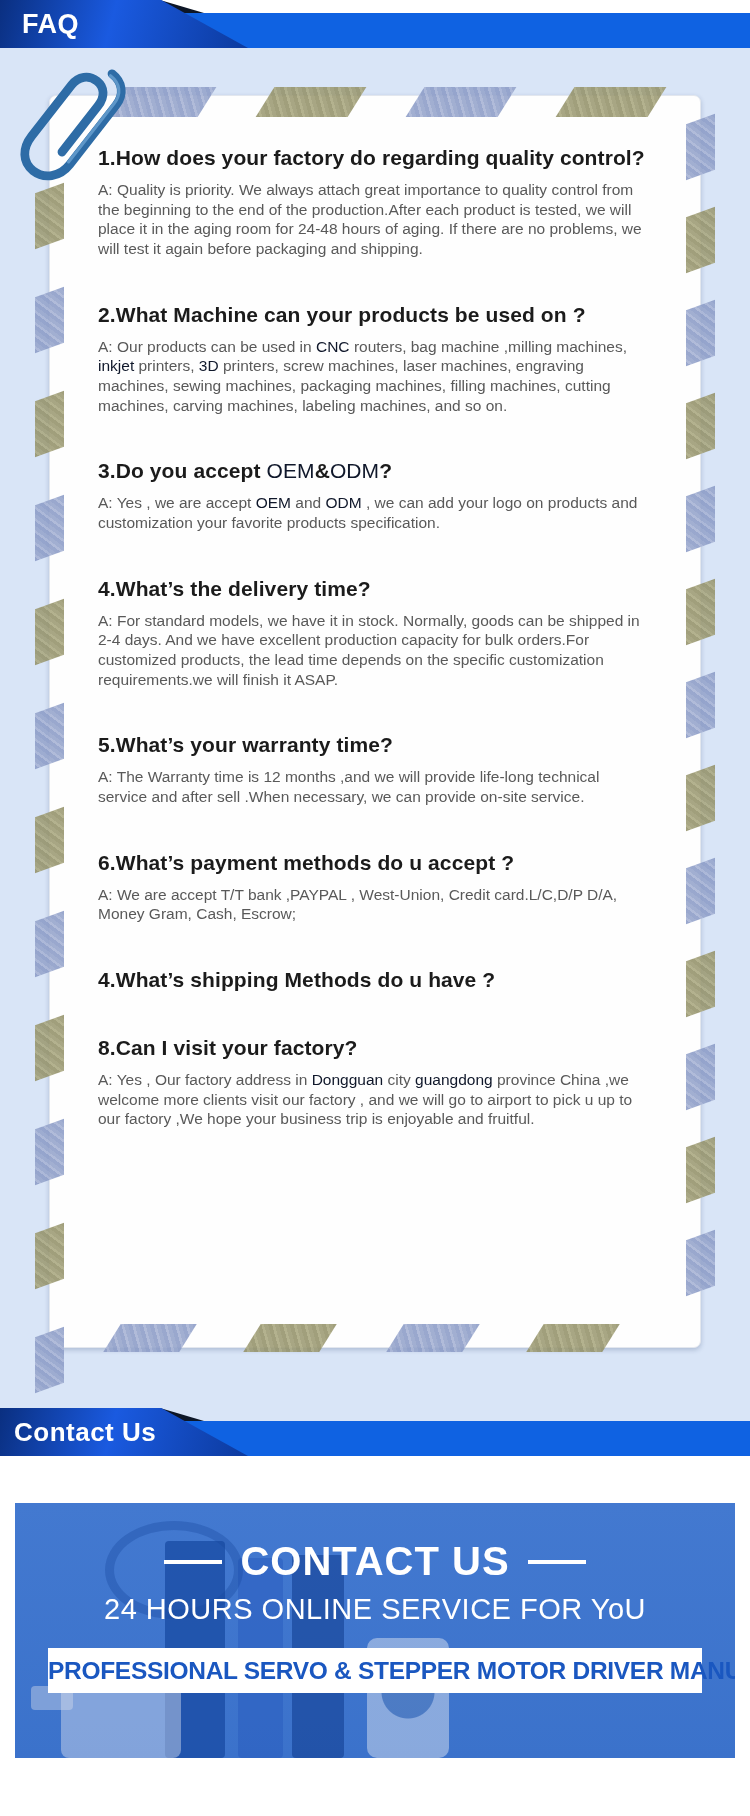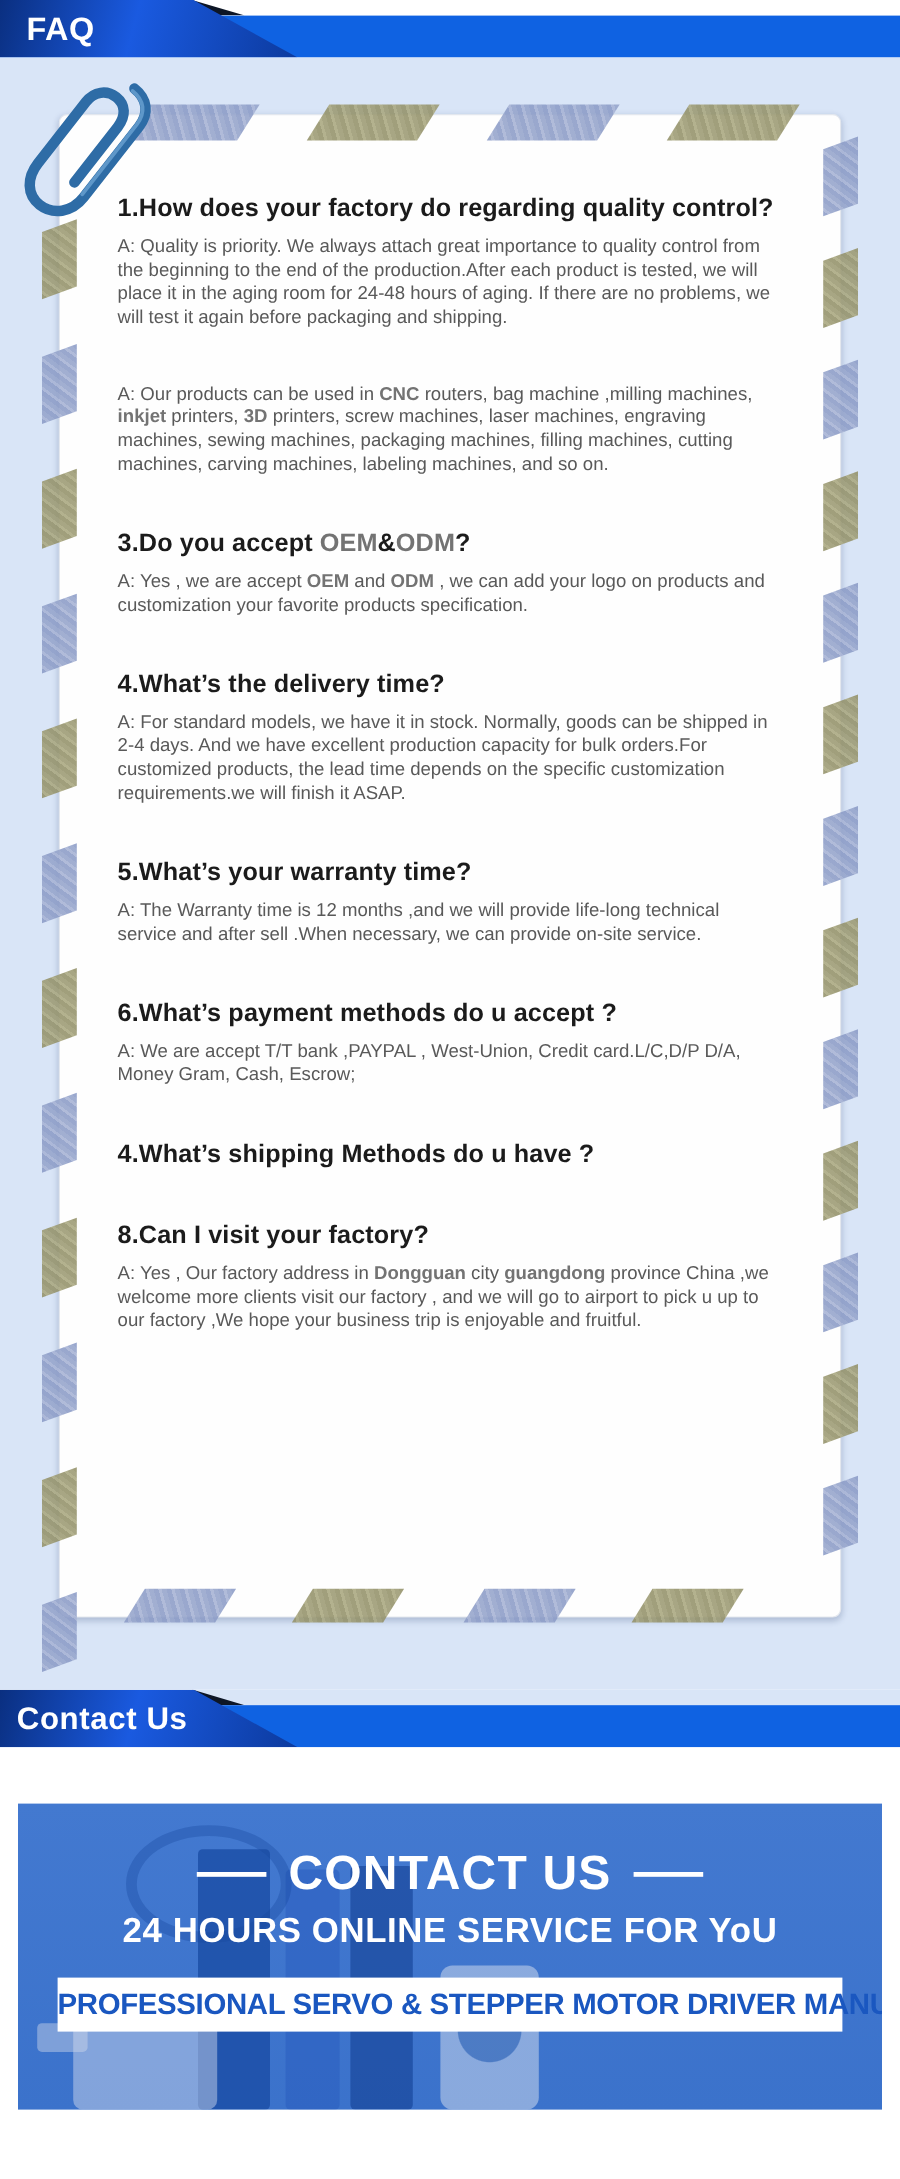--- a/index.html
+++ b/index.html
@@ -29,43 +29,43 @@
   
   .faq-area{width:750px;height:1360px;background:#d9e5f7;overflow:hidden;}
   .card{
     position:relative;box-sizing:border-box;
     width:652px;height:1253px;margin:47px auto 0;
     background:#fefefe;border:1px solid #e3e7ee;border-radius:7px;
     box-shadow:0 2px 5px rgba(20,40,90,.22);
     padding:50px 48px 0;overflow:visible;
   }
   .qa{margin:0 0 44px;}
-  .q{font-size:21px;font-weight:bold;color:#1b1b1b;margin:16px 0 10px;letter-spacing:.1px;}
+  .q{font-size:21px;font-weight:bold;color:#1b1b1b;margin:0 0 10px;letter-spacing:.1px;}
   .a{font-size:15.5px;line-height:1.27;color:#595959;margin:0;}
-  .red{color:#737373;font-weight:bold;}
+  .red{color:#0f172a;font-weight:normal;}
   
   .tape-h{position:absolute;width:92px;height:30px;transform:skewX(-32deg);z-index:3;}
   .tape-v{position:absolute;width:29px;height:56px;transform:skewY(-20deg);z-index:3;}
   .t-blue{background:repeating-linear-gradient(48deg,#8c9cc7 0 3px,#a6b2d4 3px 5px,#95a4cb 5px 8px);opacity:.88;}
   .t-olive{background:repeating-linear-gradient(48deg,#94926a 0 3px,#a9a77f 3px 5px,#9c9a73 5px 8px);opacity:.88;}
   
   .clip{position:absolute;left:-26px;top:-46px;width:96px;height:150px;transform:rotate(38deg);z-index:4;}
   
   .hero-wrap{width:750px;background:#ffffff;padding:47px 0 58px;}
   .hero{
     position:relative;width:720px;height:255px;margin:0 15px;
     background:linear-gradient(180deg,#4379d0 0%,#3b72cb 100%);
     overflow:hidden;text-align:center;color:#fff;
   }
   .sil{position:absolute;z-index:0;}
   .hero-text{position:relative;z-index:1;}
   .hero-title-row{display:flex;align-items:center;justify-content:center;gap:18px;margin-top:36px;}
   .hero-line{width:58px;height:4px;background:#ffffff;}
   .hero-title{font-size:40px;font-weight:bold;letter-spacing:1px;}
-  .hero-sub{font-size:29px;font-weight:bold;letter-spacing:.5px;margin-top:9px;}
+  .hero-sub{font-size:29px;font-weight:normal;letter-spacing:.5px;margin-top:9px;}
   .hero-strip{
     margin:22px 33px 0;height:45px;line-height:45px;background:#ffffff;
     color:#1a57c0;font-weight:bold;font-size:24.5px;letter-spacing:-0.3px;white-space:nowrap;
   }
 </style>
 </head>
 <body>
 
 <div class="banner">
   <div class="strip"></div>
@@ -81,20 +81,21 @@
       <path d="M30 8 C41 8 48 15 48 26 L48 86 C48 99 39 108 28 108 C17 108 10 99 10 87 L10 35 C10 26 16 20 24 20 C32 20 37 26 37 35 L37 82" fill="none" stroke="#2e6ca6" stroke-width="7" stroke-linecap="round"></path>
       <path d="M30 10 C40 10 46 16 46 26 L46 85" fill="none" stroke="#5e97c9" stroke-width="2.5" stroke-linecap="round"></path>
     </svg>
 
     <div>
         <div class="qa">
           <div class="q"><span>1.How does your factory do regarding quality control?</span></div>
           <p class="a"><span>A: Quality is priority. We always attach great importance to quality control from the beginning to the end of the production.After each product is tested, we will place it in the aging room for 24-48 hours of aging. If there are no problems, we will test it again before packaging and shipping.</span></p>
         </div>
         <div class="qa">
+          <div class="q"><span>2.What Machine can your products be used on ?</span></div>
           <p class="a"><span>A: Our products can be used in </span><span class="red">CNC</span><span> routers, bag machine ,milling machines, </span><span class="red">inkjet</span><span> printers, </span><span class="red">3D</span><span> printers, screw machines, laser machines, engraving machines, sewing machines, packaging machines, filling machines, cutting machines, carving machines, labeling machines, and so on.</span></p>
         </div>
         <div class="qa">
           <div class="q"><span>3.Do you accept </span><span class="red">OEM</span><span>&amp;</span><span class="red">ODM</span><span>?</span></div>
           <p class="a"><span>A: Yes , we are accept </span><span class="red">OEM</span><span> and </span><span class="red">ODM</span><span> , we can add your logo on products and customization your favorite products specification.</span></p>
         </div>
         <div class="qa">
           <div class="q"><span>4.What’s the delivery time?</span></div>
           <p class="a"><span>A: For standard models, we have it in stock. Normally, goods can be shipped in 2-4 days. And we have excellent production capacity for bulk orders.For customized products, the lead time depends on the specific customization requirements.we will finish it ASAP.</span></p>
         </div>

